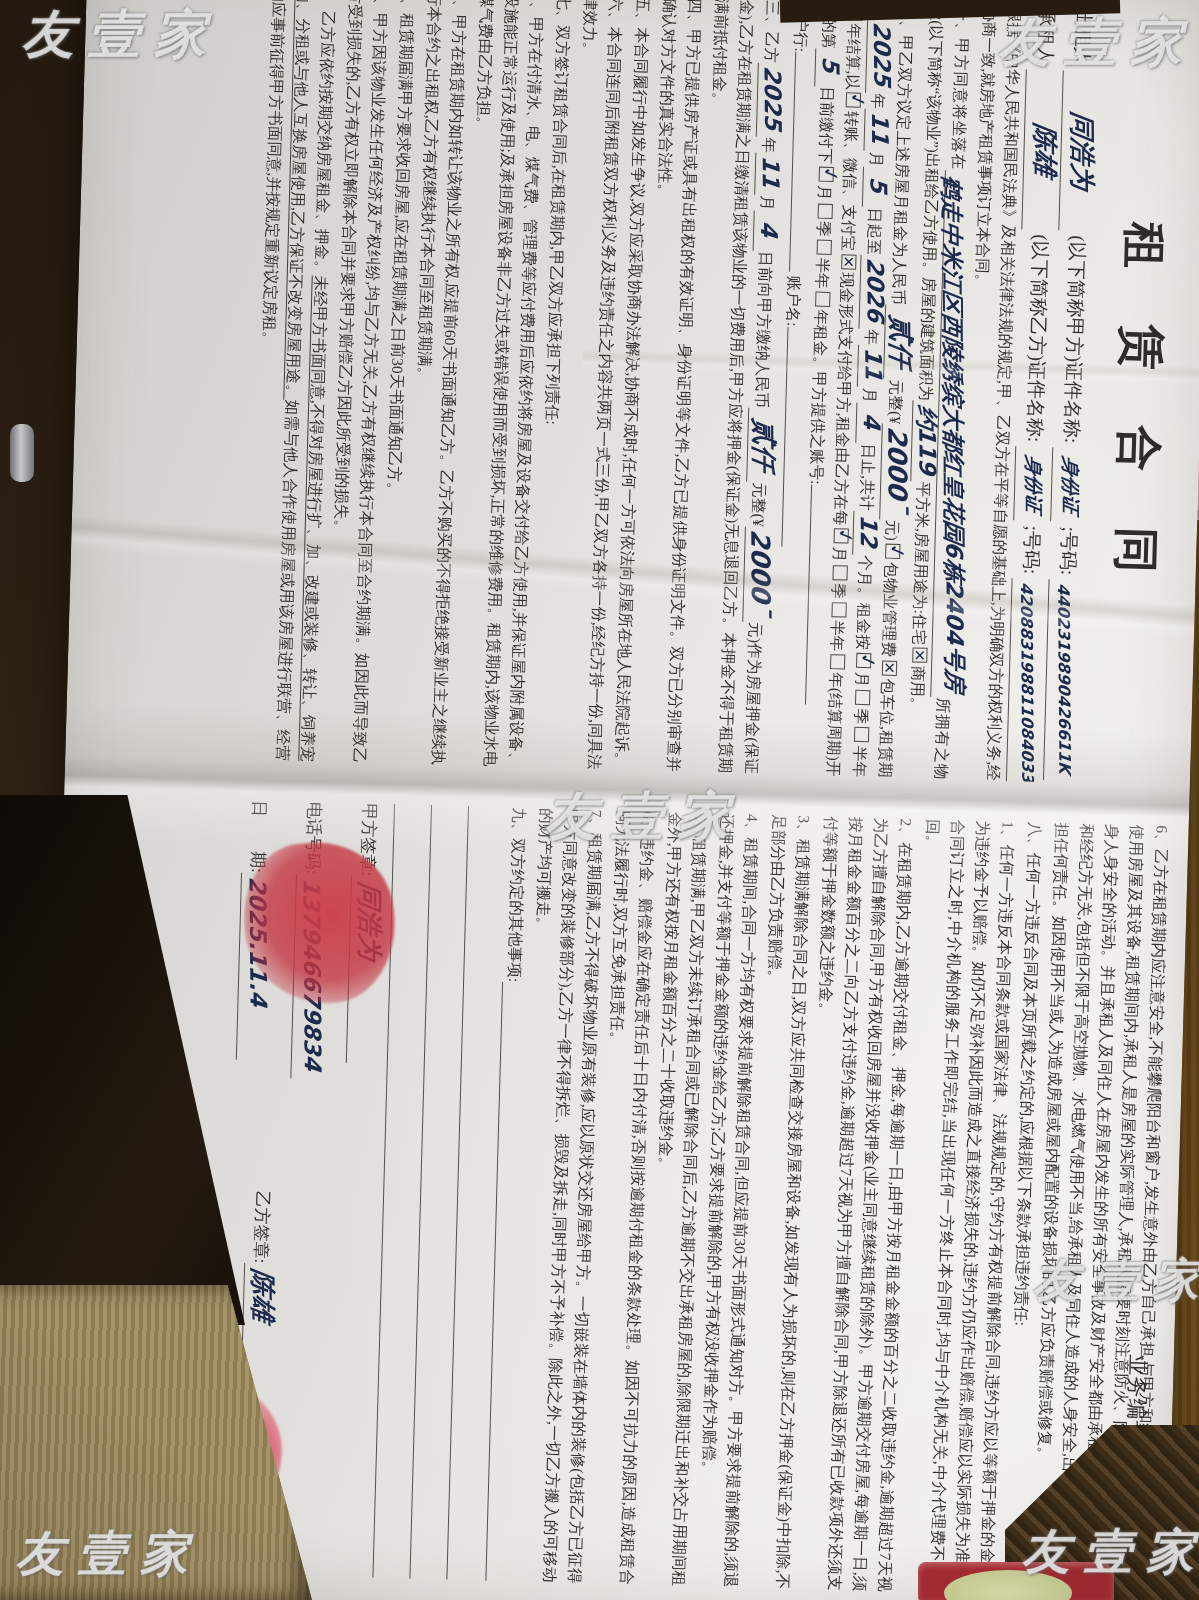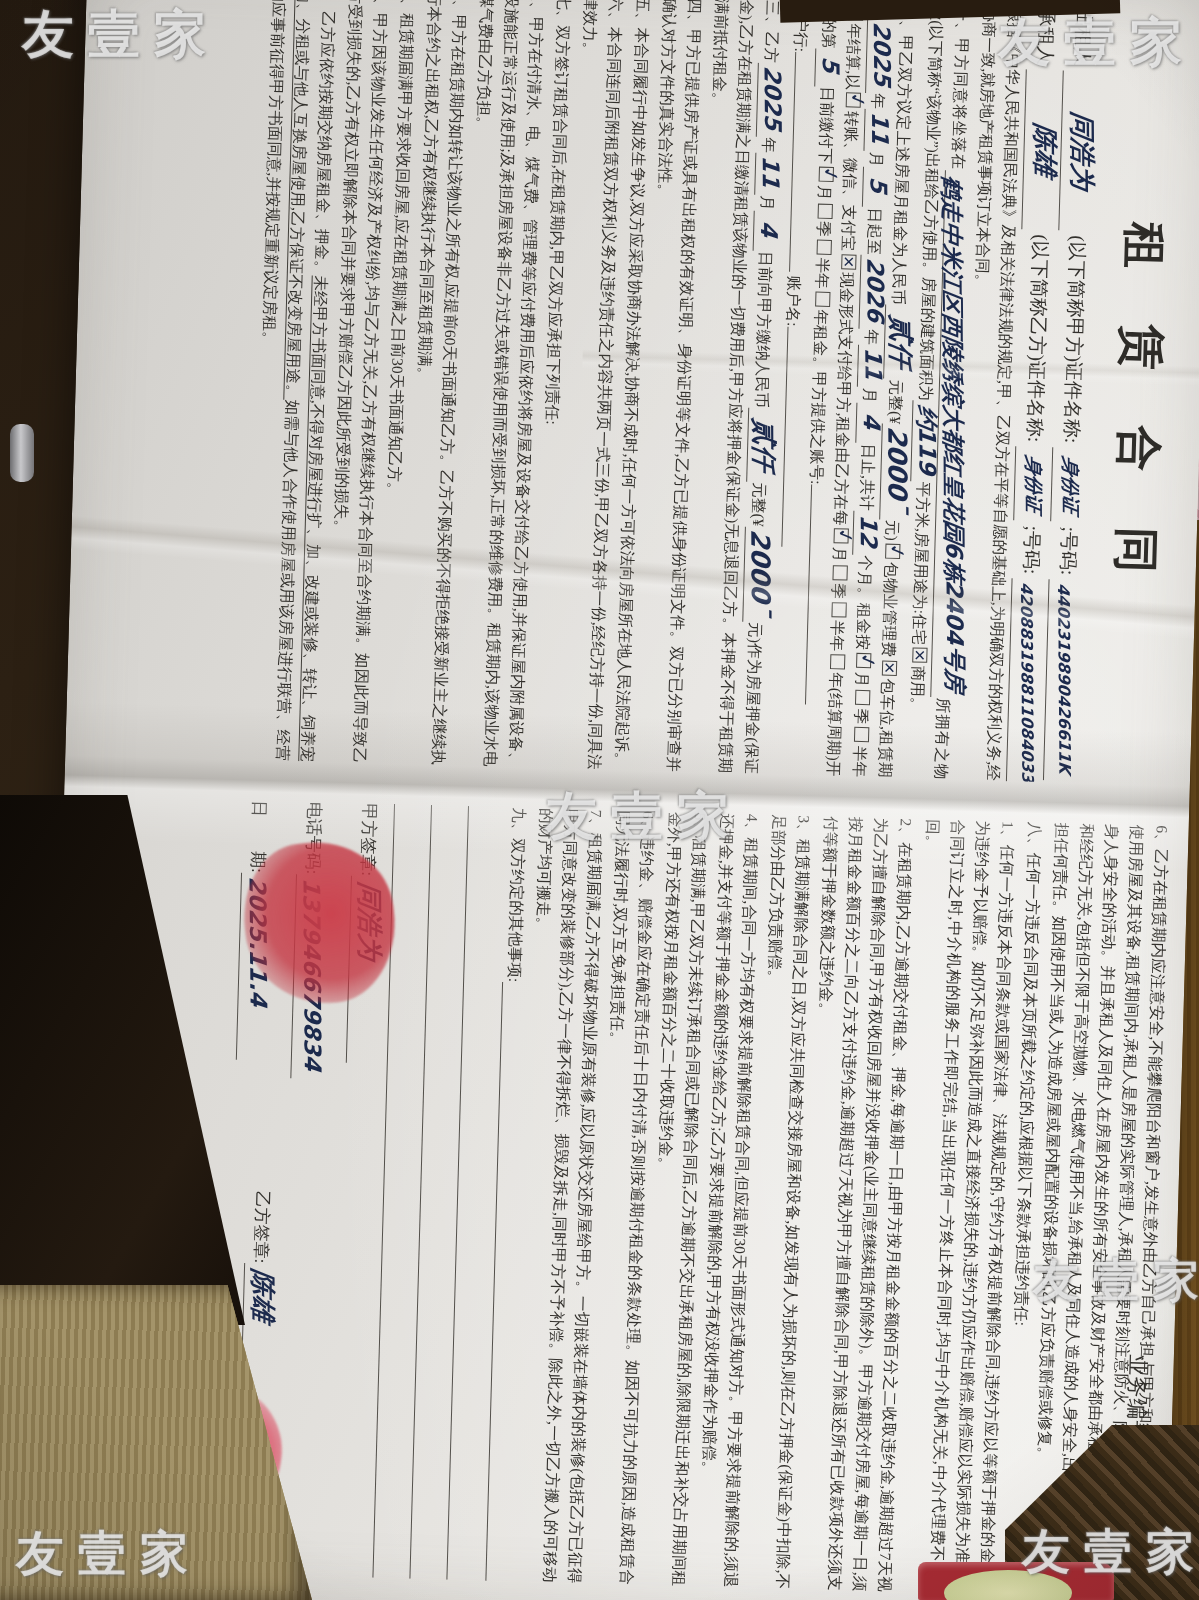--- a/index.html
+++ b/index.html
@@ -72,21 +72,21 @@
   #fp-jia{left:40px;top:-14px;width:162px;height:150px;z-index:5;
     border-radius:46% 54% 50% 50%/55% 45% 58% 42%;transform:rotate(-8deg);
     background:radial-gradient(ellipse at 45% 42%,rgba(203,62,74,.96),rgba(196,54,66,.8) 52%,rgba(190,48,60,.28) 76%,transparent 86%);}
   #fp-yi{right:58px;top:84px;width:132px;height:140px;z-index:5;
     border-radius:52% 48% 55% 45%/48% 52% 45% 55%;transform:rotate(6deg);
     background:radial-gradient(ellipse at 50% 45%,rgba(226,97,116,.95),rgba(219,84,104,.78) 50%,rgba(214,76,96,.25) 76%,transparent 86%);}
   
   .wm{position:absolute;z-index:6;font-family:"DejaVu Sans",sans-serif;font-weight:700;
     font-size:52px;letter-spacing:14px;color:rgba(250,250,250,.5);
     text-shadow:0 0 1px rgba(255,255,255,.55),1px 1px 3px rgba(95,95,95,.75),-1px -1px 2px rgba(120,120,120,.5);
-    white-space:nowrap;pointer-events:none;}
+    white-space:nowrap;pointer-events:none;font-style:italic;}
   #wm1{left:22px;top:0px;} #wm2{left:998px;top:8px;} #wm3{left:545px;top:782px;}
   #wm4{left:1033px;top:1250px;font-size:46px;} #wm5{left:16px;top:1522px;font-size:48px;} #wm6{left:1022px;top:1520px;font-size:48px;}
   #vignette{position:absolute;inset:0;z-index:5;pointer-events:none;
     background:radial-gradient(115% 100% at 50% 45%,transparent 55%,rgba(10,6,2,.30) 100%);}
 </style>
 </head>
 <body>
 
 <div id="photo">
 

